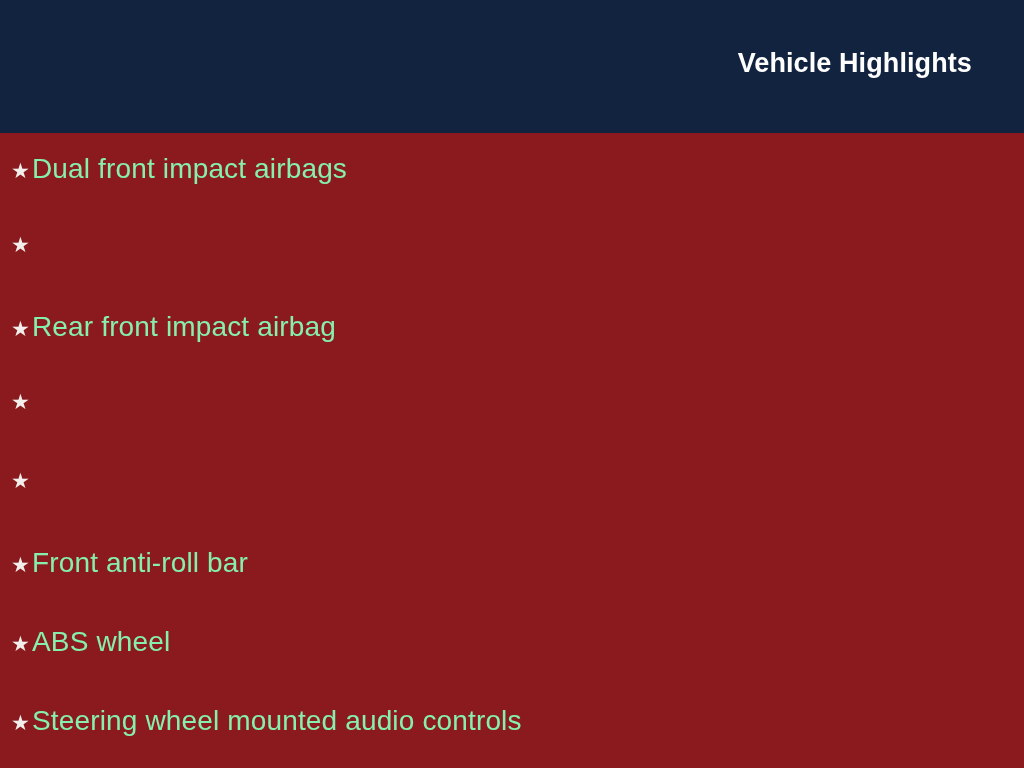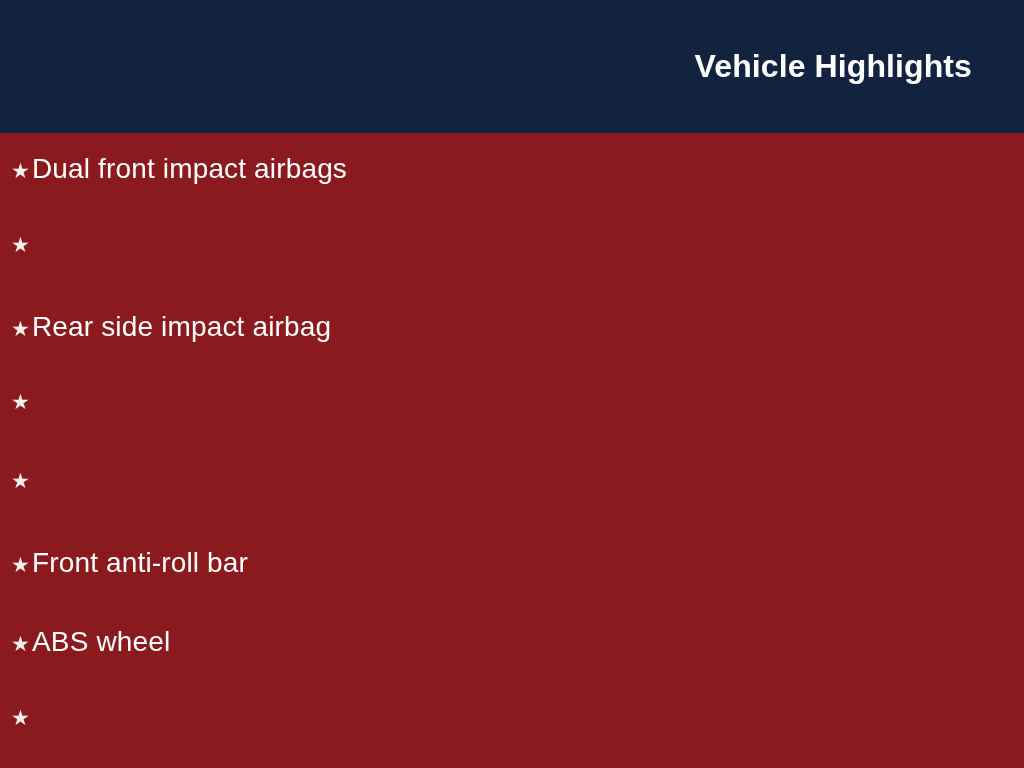--- a/index.html
+++ b/index.html
@@ -30,21 +30,21 @@
     width: 1024px;
     height: 133px;
     background: #11233f;
     box-sizing: border-box;
     display: flex;
     align-items: flex-start;
     justify-content: flex-end;
   }
   #slide-title {
     color: #ffffff;
-    font-size: 32px;
+    font-size: 27px;
     font-weight: bold;
     letter-spacing: 0.1px;
     line-height: 1;
     margin: 0;
     padding: 50px 52px 0 0;
     white-space: nowrap;
     text-align: right;
   }
   
   #content-area {
@@ -77,21 +77,21 @@
     width: 32px;
     min-width: 32px;
     padding-left: 11px;
     box-sizing: border-box;
     color: #f2eeeb;
     font-size: 21px;
     line-height: 1;
     text-align: left;
   }
   .highlight-text {
-    color: #ffffff;
+    color: #86efac;
     font-size: 28px;
     font-weight: normal;
     line-height: 1;
     letter-spacing: 0.15px;
   }
 </style>
 </head>
 <body>
 
 <div id="slide">
@@ -105,35 +105,36 @@
 
     <li class="highlight-item" style="top: 22px;">
           <span class="bullet-star">★</span>
           <span class="highlight-text">Dual front impact airbags</span>
         </li>
         <li class="highlight-item" style="top: 100.8px;">
           <span class="bullet-star">★</span>
         </li>
         <li class="highlight-item" style="top: 179.6px;">
           <span class="bullet-star">★</span>
-          <span class="highlight-text">Rear side impact airbag</span>
+          <span class="highlight-text">Rear front impact airbag</span>
         </li>
         <li class="highlight-item" style="top: 258.4px;">
           <span class="bullet-star">★</span>
         </li>
         <li class="highlight-item" style="top: 337.2px;">
           <span class="bullet-star">★</span>
         </li>
         <li class="highlight-item" style="top: 416px;">
           <span class="bullet-star">★</span>
           <span class="highlight-text">Front anti-roll bar</span>
         </li>
         <li class="highlight-item" style="top: 494.8px;">
           <span class="bullet-star">★</span>
           <span class="highlight-text">ABS wheel</span>
         </li>
         <li class="highlight-item" style="top: 573.6px;">
           <span class="bullet-star">★</span>
+          <span class="highlight-text">Steering wheel mounted audio controls</span>
         </li>
       </ul>
   </div>
 
 </div>
 
 </body></html>

